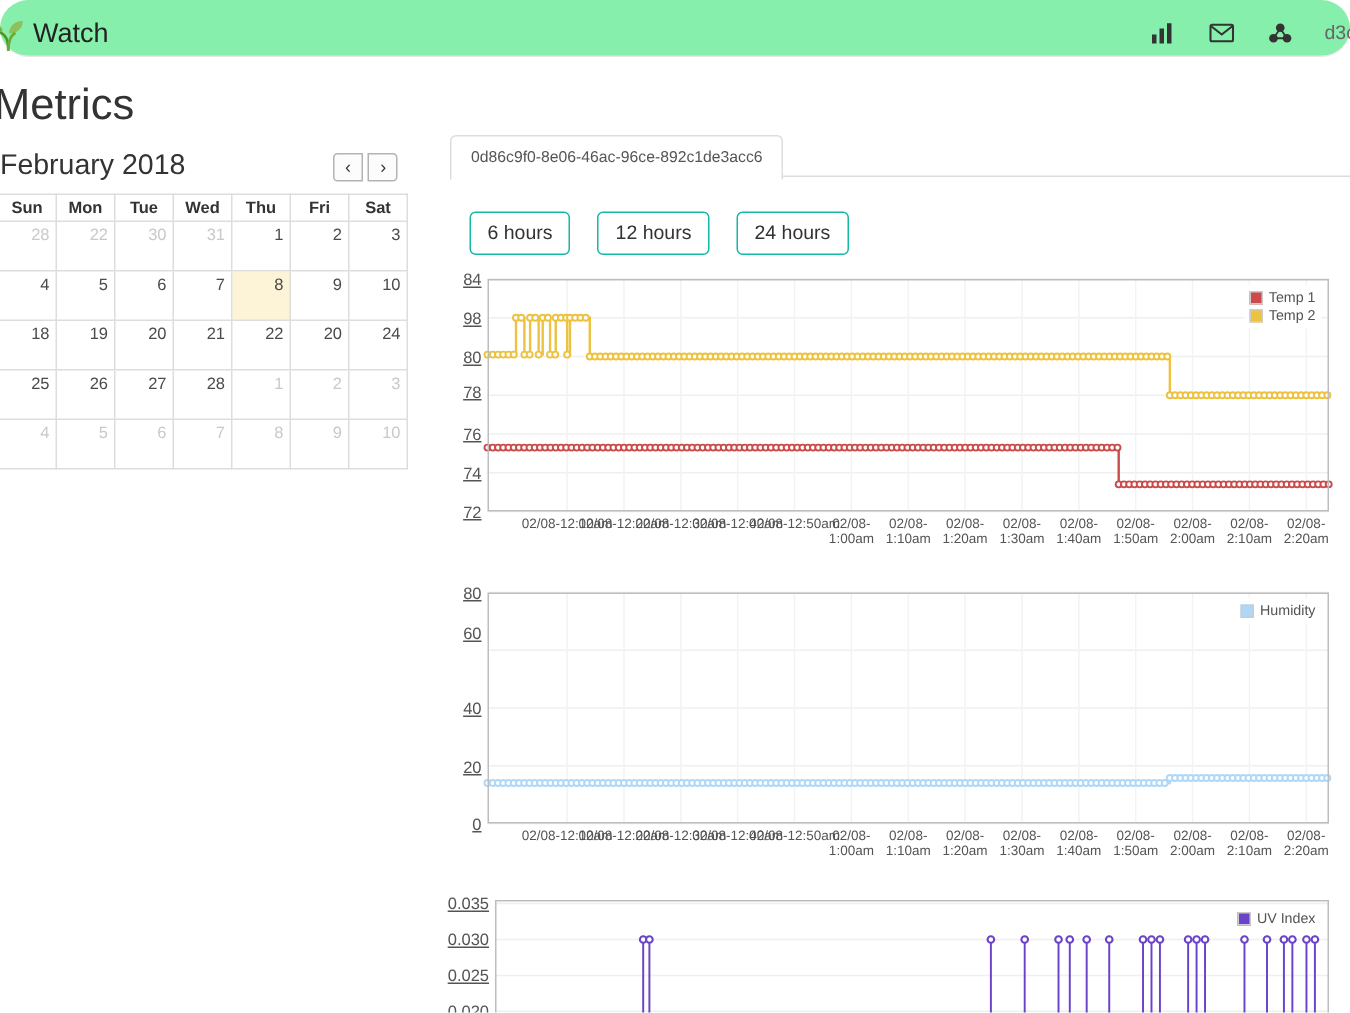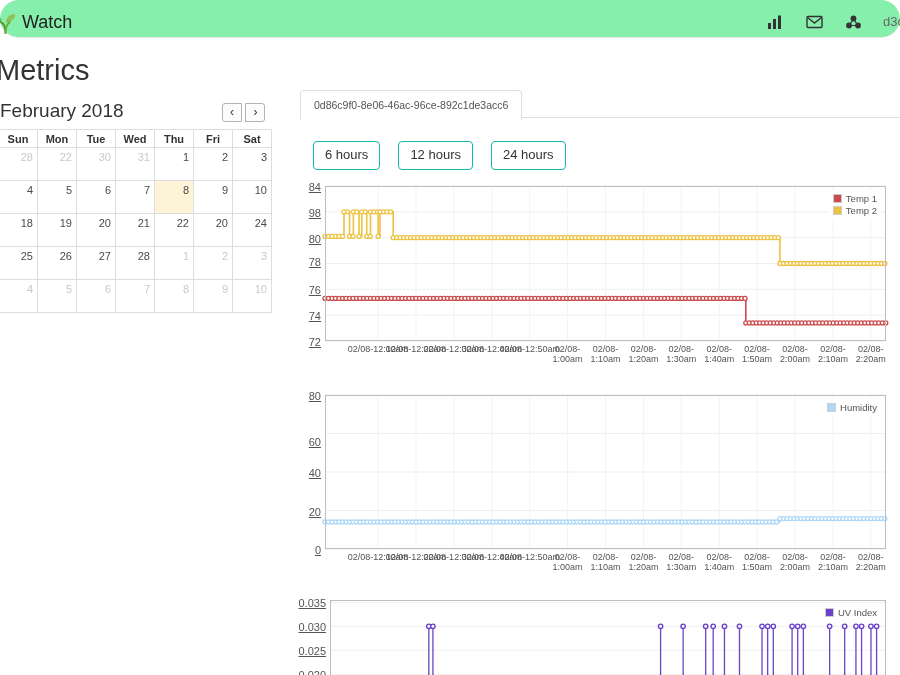--- a/index.html
+++ b/index.html
@@ -775,21 +775,21 @@
       <circle cx="545.9" cy="123.6" r="2" fill="#fff" stroke="#afd8f8" stroke-width="1.3"></circle>
       <circle cx="549.4" cy="123.6" r="2" fill="#fff" stroke="#afd8f8" stroke-width="1.3"></circle>
       <circle cx="552.9" cy="123.6" r="2" fill="#fff" stroke="#afd8f8" stroke-width="1.3"></circle>
       <circle cx="556.4" cy="123.6" r="2" fill="#fff" stroke="#afd8f8" stroke-width="1.3"></circle>
       <circle cx="559.9" cy="123.6" r="2" fill="#fff" stroke="#afd8f8" stroke-width="1.3"></circle>
       <rect x="0.5" y="0.5" width="560" height="153" fill="none" stroke="#bdbdbd"></rect>
     </svg>
     <div class="ylab" style="top: 149px;">0</div>
     <div class="ylab" style="top: 110.5px;">20</div>
     <div class="ylab" style="top: 72px;">40</div>
-    <div class="ylab" style="top: 41px;">60</div>
+    <div class="ylab" style="top: 22px;">60</div>
     <div class="ylab" style="top: -5px;">80</div>
     <div class="xlab" style="left: 53.0676px; top: 157px;">
       <div>02/08-12:10am</div>
     </div>
     <div class="xlab" style="left: 90.973px; top: 157px;">
       <div>02/08-12:20am</div>
     </div>
     <div class="xlab" style="left: 128.878px; top: 157px;">
       <div>02/08-12:30am</div>
     </div>

